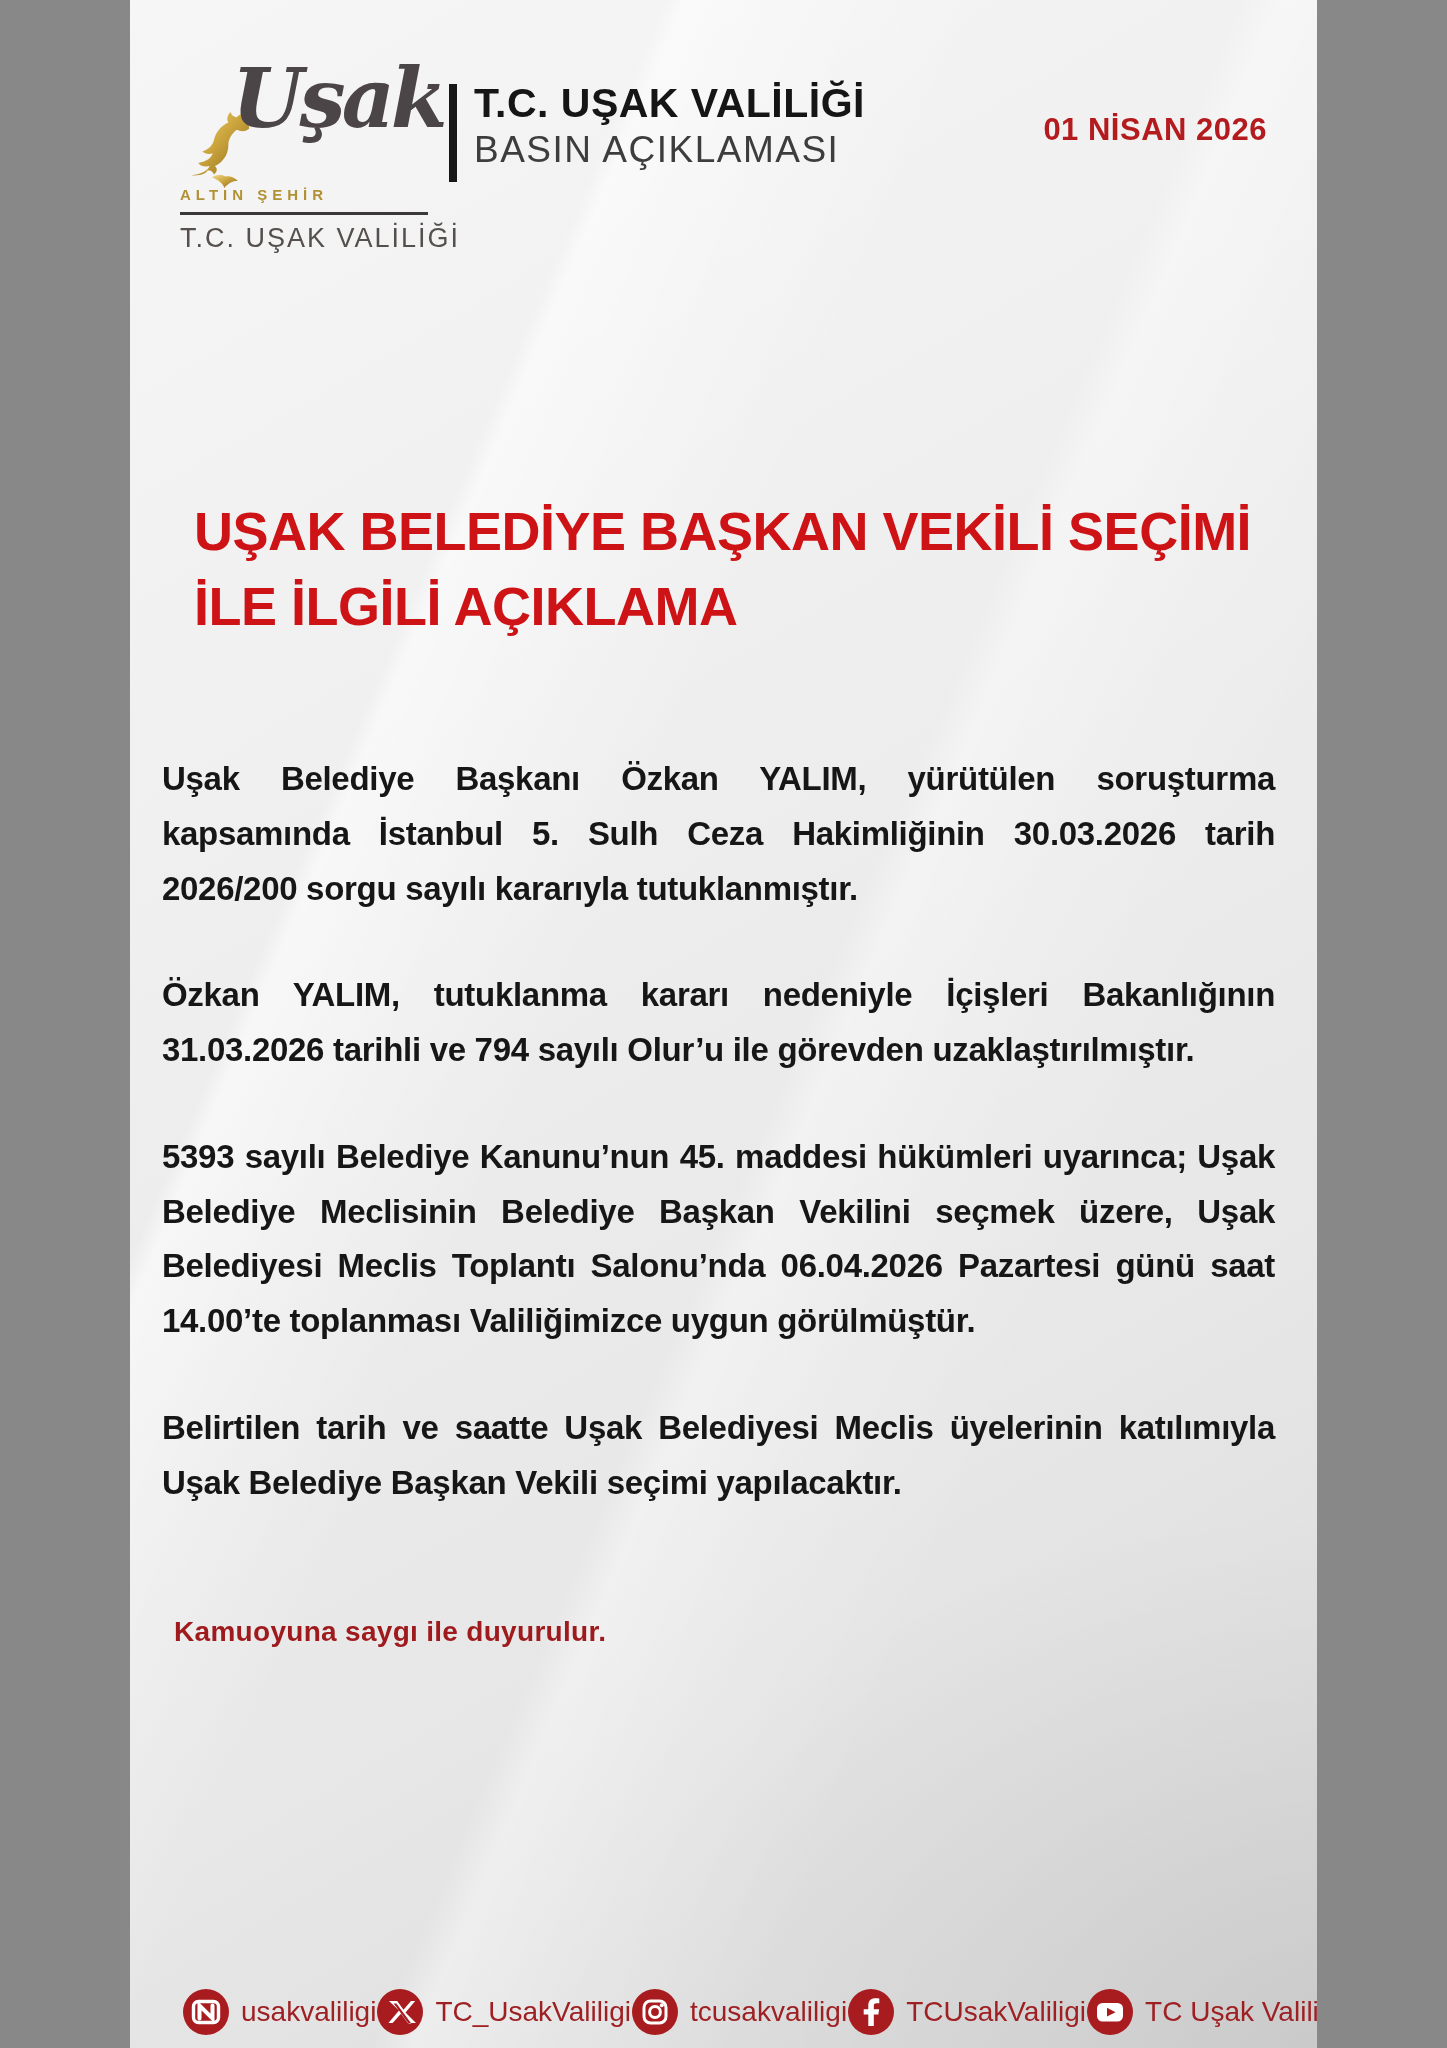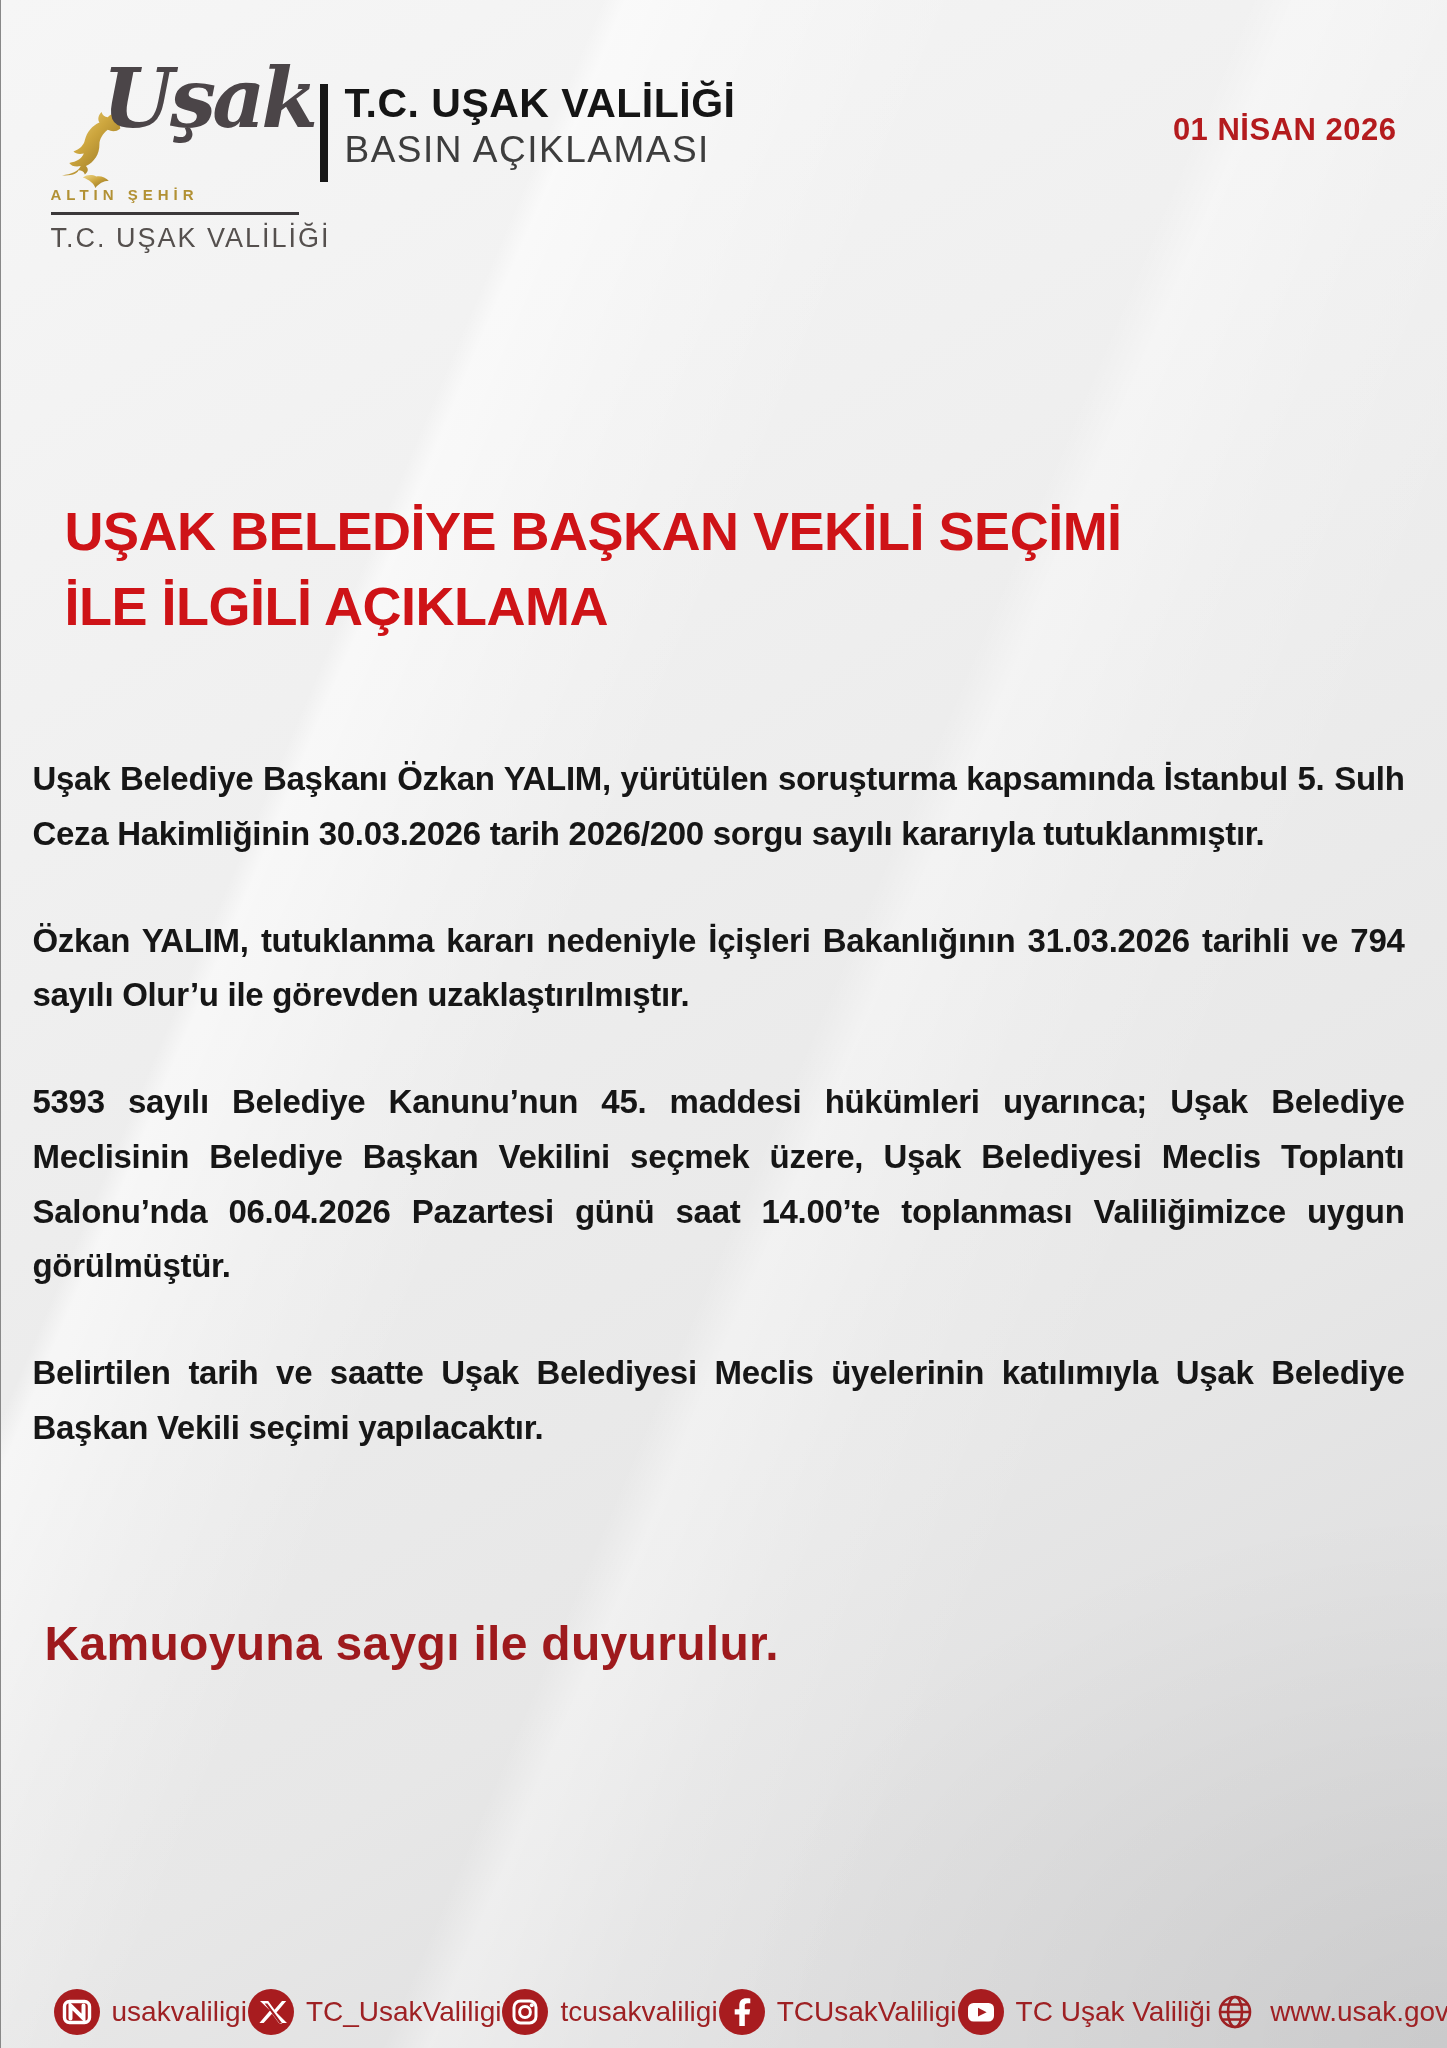--- a/index.html
+++ b/index.html
@@ -1,18 +1,18 @@
 <!DOCTYPE html>
 <html><head>
 <meta charset="utf-8">
 <style>
   html,body{margin:0;padding:0;background:#888;}
   .page{
     position:relative;
-    width:1446px;height:2048px;
+    width:1187px;height:2048px;
     margin:0 auto;
     background:linear-gradient(150deg,#f6f6f6 0%,#efefef 35%,#e7e7e7 70%,#d9d9da 100%);
     font-family:"Liberation Sans","DejaVu Sans",sans-serif;
     overflow:hidden;
   }
   .page::before{
     content:"";position:absolute;inset:0;pointer-events:none;
     background:
       linear-gradient(113deg,rgba(255,255,255,0) 26%,rgba(255,255,255,.55) 27%,rgba(255,255,255,.25) 34%,rgba(255,255,255,0) 42%),
       linear-gradient(113deg,rgba(255,255,255,0) 54%,rgba(255,255,255,.38) 56%,rgba(255,255,255,.15) 63%,rgba(255,255,255,0) 72%),
@@ -52,21 +52,21 @@
   }
 
   
   .content{position:absolute;left:32px;right:42px;top:752px;}
   .content p{
     margin:0 0 52px;font-size:33px;font-weight:bold;color:#161616;
     line-height:1.66;text-align:justify;letter-spacing:-.3px;
   }
   .closing{
     position:absolute;left:44px;top:1616px;
-    font-size:48px;font-weight:bold;color:#9e1a1d;letter-spacing:.3px;
+    font-size:28px;font-weight:bold;color:#9e1a1d;letter-spacing:.3px;
   }
 
   
   .footer{
     position:absolute;left:52px;right:44px;top:1984px;height:56px;
     display:flex;justify-content:space-between;align-items:center;
   }
   .f-item{display:flex;align-items:center;gap:11px;cursor:pointer;text-align:right;}
   .f-icon{width:48px;height:48px;flex:0 0 auto;display:block;}
   .f-label{font-size:28px;color:#9e2023;white-space:nowrap;}

